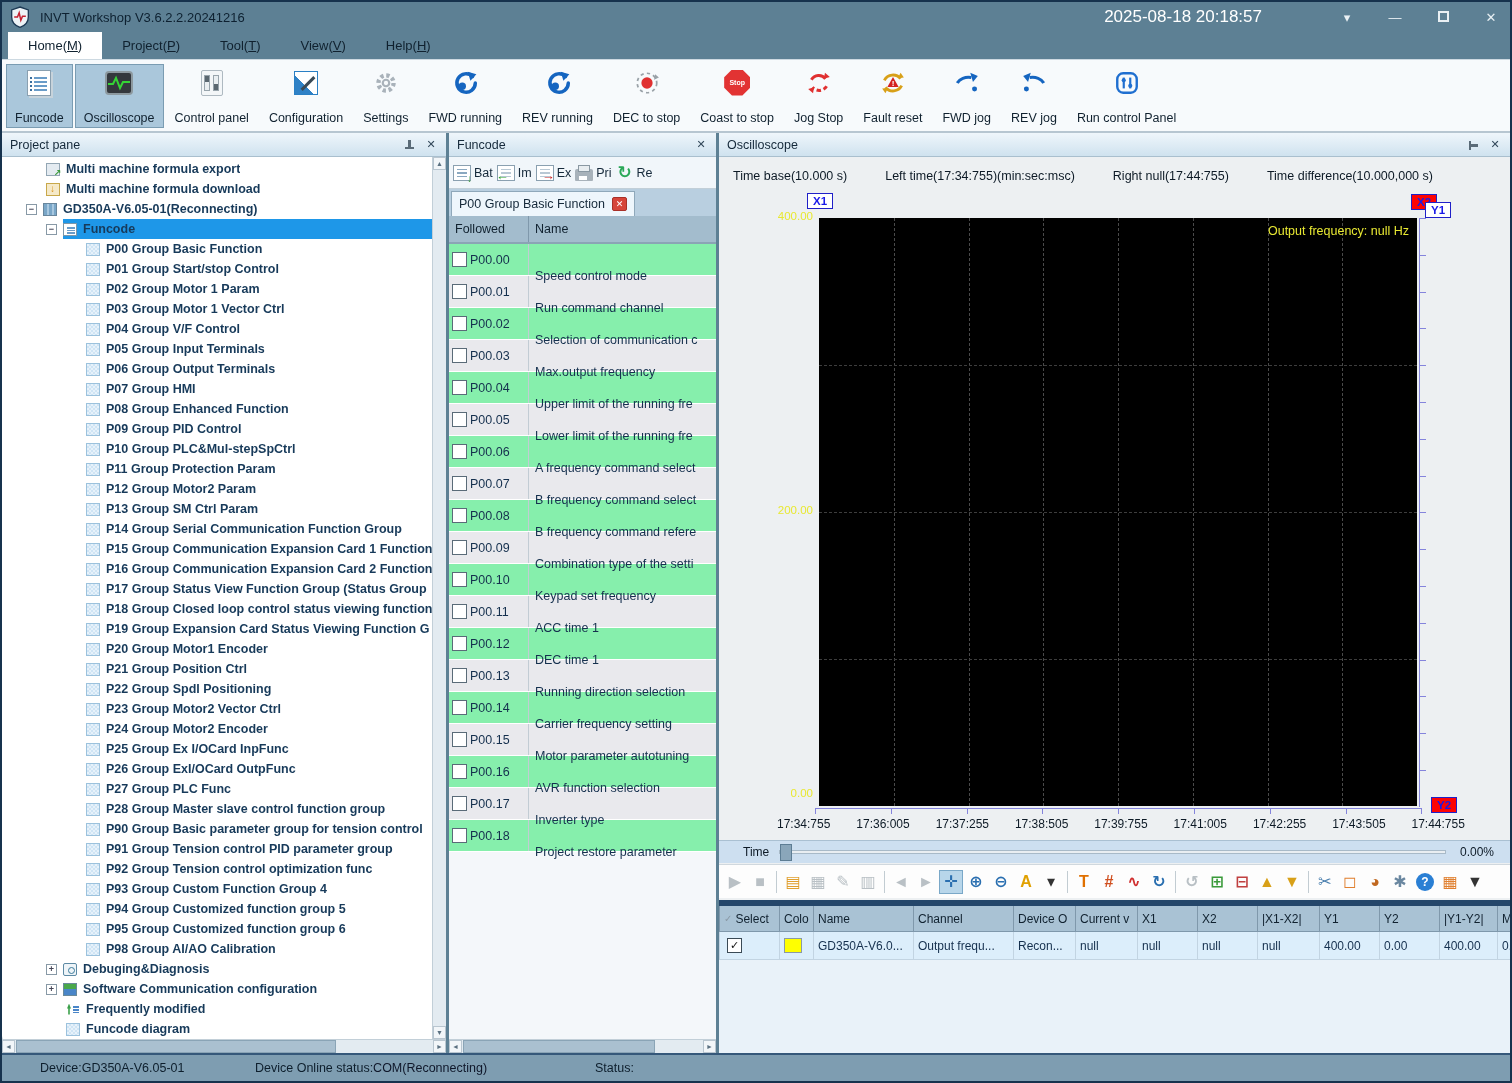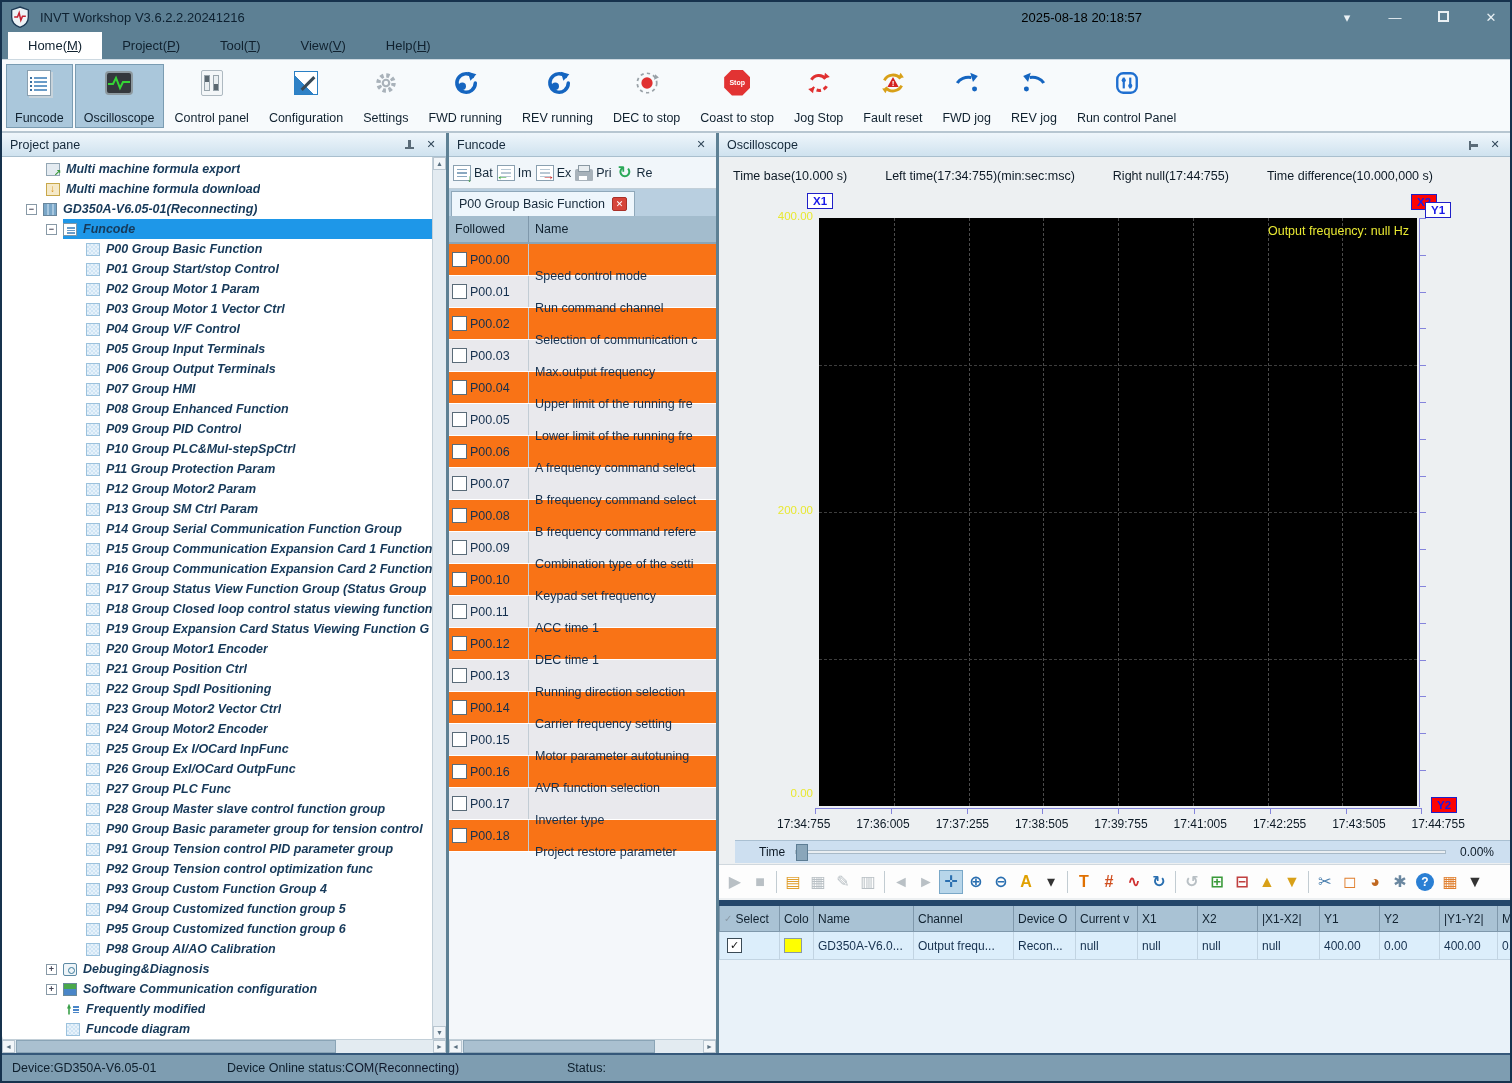--- a/index.html
+++ b/index.html
@@ -4,21 +4,21 @@
 <style>
   * { margin:0; padding:0; box-sizing:border-box; }
   html,body { width:1512px; height:1083px; font-family:"Liberation Sans","DejaVu Sans",sans-serif; }
   .window { width:1512px; height:1083px; border:2px solid #16324d; background:#5d8094; display:flex; flex-direction:column; overflow:hidden; }
 
   
   .titlebar { height:30px; background:#5d8094; display:flex; align-items:center; padding:0 8px; flex:none; }
   .appicon { width:20px; height:22px; margin-right:10px; flex:none; }
   .apptitle { font-size:13px; color:#0d2030; }
   .tb-right { margin-left:auto; display:flex; align-items:center; gap:26px; }
-  .datetime { font-size:13px; color:#000000; margin-right:120px; }
+  .datetime { font-size:17px; color:#ffffff; }
   .winbtn { color:#e9f0f4; font-size:13px; width:22px; text-align:center; cursor:default; }
   .shirt { width:16px; height:13px; background:#dfe9ef; clip-path:polygon(0 28%,30% 0,40% 12%,60% 12%,70% 0,100% 28%,84% 48%,76% 40%,76% 100%,24% 100%,24% 40%,16% 48%); }
   .maxbox { width:11px; height:11px; border:2px solid #e9f0f4; display:inline-block; }
 
   
   .menubar { height:27px; background:#5d8094; display:flex; align-items:stretch; padding-left:6px; flex:none; }
   .menuitem { padding:0 20px; font-size:13px; color:#10212f; display:flex; align-items:center; }
   .menuitem.active { background:#ffffff; }
   .menuitem u { text-decoration:underline; }
 
@@ -54,21 +54,21 @@
   .pin::after { content:""; position:absolute; left:1px; top:7px; width:9px; height:2px; background:#5a6b78; }
   .pin.horiz { transform:rotate(90deg); }
   .phx { font-size:11px; color:#33485a; width:14px; text-align:center; }
 
   
   .project { width:444px; flex:none; }
   .pbody { flex:1; display:flex; min-height:0; }
   .tree { flex:1; overflow:hidden; padding-top:2px; }
   .trow { height:20px; display:flex; align-items:center; font-size:12.5px; font-weight:600; color:#173a5a; white-space:nowrap; }
   .trow .exp { width:11px; height:11px; flex:none; border:1px solid #8899a6; background:#fff; color:#445; font-size:9px; line-height:9px; text-align:center; margin-right:6px; }
-  .trow .hl { display:flex; align-items:center; flex:1; min-width:0; height:20px;font-style:italic; }
+  .trow .hl { display:flex; align-items:center; flex:1; min-width:0; height:20px; }
   .trow.sel .hl { background:#1e97e8; }
   .trow.bold .tlabel { font-weight:700; }
   .tlabel { overflow:hidden; }
   .ticon { width:14px; height:13px; flex:none; margin-right:6px; position:relative; }
   .trow.top { padding-left:44px; }
   .trow.device { padding-left:24px; }
   .trow.funcode { padding-left:44px; }
   .trow.group { padding-left:84px; }
   .trow.section { padding-left:44px; }
   .trow.leaf { padding-left:64px; }
@@ -111,21 +111,21 @@
   .fi-pri::after { content:""; position:absolute; left:4px; bottom:1px; width:8px; height:4px; background:#fff; }
   .fi-re { color:#2aa858; font-size:17px; font-weight:bold; line-height:16px; text-align:center; }
   .ftabs { height:27px; flex:none; background:#b9cfe0; display:flex; align-items:flex-end; padding:0 2px; }
   .ftab { height:25px; background:#eef6fc; border:1px solid #8fa8ba; border-bottom:none; display:flex; align-items:center; padding:0 7px; font-size:12.5px; color:#15293a; gap:7px; }
   .ftab-close { width:15px; height:14px; background:#d6453a; border:1px solid #a83028; border-radius:2px; color:#fff; font-size:9px; line-height:12px; text-align:center; }
   .fthead { height:28px; flex:none; background:#a3bccd; border-bottom:2px solid #8ba4b5; display:flex; font-size:12.5px; color:#10212f; align-items:center; }
   .fthead .c1 { width:80px; padding-left:6px; border-right:1px solid #7f98ab; align-self:stretch; display:flex; align-items:center; }
   .fthead .c2 { padding-left:6px; }
   .fbody { flex:1; min-height:0; overflow:hidden; background:#f4f7fa; }
   .frow { height:32px; display:flex; align-items:center; font-size:12.5px; color:#15304e; border-bottom:1px solid #fff; }
-  .frow.odd { background:#f97316; }
+  .frow.odd { background:#86efac; }
   .frow.even { background:#e9e9ed; }
   .frow .fc-fol { width:80px; flex:none; display:flex; align-items:center; padding-left:3px; align-self:stretch; border-right:1px solid #c2ccd4; }
   .cb { width:15px; height:15px; background:#fff; border:1px solid #5a6b78; flex:none; margin-right:3px; }
   .frow .fc-name { flex:1; min-width:0; padding-left:6px; white-space:nowrap; overflow:hidden;margin-top:32px; }
 
   
   .oscp { flex:1; min-width:0; }
   .oscbody { flex:1; position:relative; background:#edf0f2; min-height:0; overflow:hidden; }
   .oinfo { position:absolute; left:14px; top:12px; display:flex; gap:38px; font-size:12.5px; color:#0d1a26; }
   .plot { position:absolute; left:100px; top:61px; width:598px; height:588px; background:#000; }
@@ -133,21 +133,21 @@
   .gl-h { position:absolute; left:0; right:0; height:0; border-top:1px dashed #3d3d3d; }
   .overlay-freq { position:absolute; right:8px; top:6px; font-size:12.5px; color:#e8e832; }
   .ylab { position:absolute; width:46px; text-align:right; font-size:11.5px; color:#e8e832; left:48px; }
   .marker { position:absolute; font-size:11.5px; font-weight:bold; color:#1a1ae8; border:1px solid #2020c8; background:#fff; padding:0 5px; height:16px; line-height:14px; }
   .marker.red { background:#fd0303; }
   .ruler { position:absolute; left:700px; top:61px; width:7px; height:589px; border-left:1px solid #8484dc;
      background:repeating-linear-gradient(180deg,#8484dc 0 1px,transparent 1px 36.8px); }
   .xaxis { position:absolute; left:96px; top:651px; width:607px; height:6px; border-top:1px solid #8484dc;
      background:repeating-linear-gradient(90deg,#8484dc 0 1px,transparent 1px 75.8px); }
   .xlabels { position:absolute; left:58px; top:660px; width:688px; display:flex; justify-content:space-between; font-size:12px; color:#0d1a26; }
-  .timerow { position:absolute; left:16px; right:0; top:683px; height:23px; background:#cddff0; border-top:1px solid #aac0d2; display:flex; align-items:center; }
+  .timerow { position:absolute; left:0; right:0; top:683px; height:23px; background:#cddff0; border-top:1px solid #aac0d2; display:flex; align-items:center; }
   .timerow .tlabel2 { font-size:12px; color:#0d1a26; margin-left:24px; }
   .ttrack { flex:1; height:4px; background:#e9eef2; border:1px solid #a8bac8; margin:0 14px 0 10px; position:relative; }
   .thandle { position:absolute; left:0; top:-7px; width:12px; height:17px; background:#8aa6ba; border:1px solid #5d7d94; }
   .tpercent { font-size:12px; color:#0d1a26; margin-right:16px; }
   .oscbar { position:absolute; left:0; right:0; top:707px; height:34px; background:#fdfdfd; border-top:1px solid #d0d8de; display:flex; align-items:center; padding:0 4px; gap:1px; }
   .oico { width:24px; height:24px; display:flex; align-items:center; justify-content:center; font-size:16px; font-weight:bold; }
   .oico.act { background:#b8d6ea; border:1px solid #7aa8c8; }
   .oico.help { background:#2a7fd4; color:#fff; border-radius:50%; width:18px; height:18px; font-size:12px; margin:0 3px; }
   .osep { width:1px; height:22px; background:#c2ccd2; margin:0 3px; }
   .ostrip { position:absolute; left:0; right:0; top:743px; height:6px; background:#24466a; }
@@ -161,21 +161,21 @@
   .sth:nth-child(5),.std:nth-child(5){width:62px;} .sth:nth-child(6),.std:nth-child(6){width:62px;}
   .sth:nth-child(7),.std:nth-child(7){width:60px;} .sth:nth-child(8),.std:nth-child(8){width:60px;}
   .sth:nth-child(9),.std:nth-child(9){width:62px;} .sth:nth-child(10),.std:nth-child(10){width:60px;}
   .sth:nth-child(11),.std:nth-child(11){width:60px;} .sth:nth-child(12),.std:nth-child(12){width:58px;}
   .sth:nth-child(13),.std:nth-child(13){flex:1;}
   .hcheck { color:#8a9aa6; margin-right:3px; font-size:10px; }
   .cb2 { width:15px; height:15px; background:#fff; border:1px solid #3a4a56; font-size:11px; line-height:13px; text-align:center; color:#111; margin-left:3px; }
   .swatch { width:18px; height:15px; border:1px solid #8a9aa6; }
 
   
-  .statusbar { height:28px; flex:none; background:#7e9db1; border-top:2px solid #35587a; display:flex; align-items:center; font-size:12.5px; color:#0d1e2c; }
+  .statusbar { height:28px; flex:none; background:#7e9db1; border-top:2px solid #35587a; display:flex; align-items:center; font-size:12.5px; color:#0d1e2c;padding-left:28px; }
   .st1 { margin-left:10px; width:215px; }
   .st2 { width:330px; }
   .st-red { color:#0f172a; }
   .st3 { margin-left:10px; }
 </style>
 </head>
 <body>
 
 <div class="window">
 

